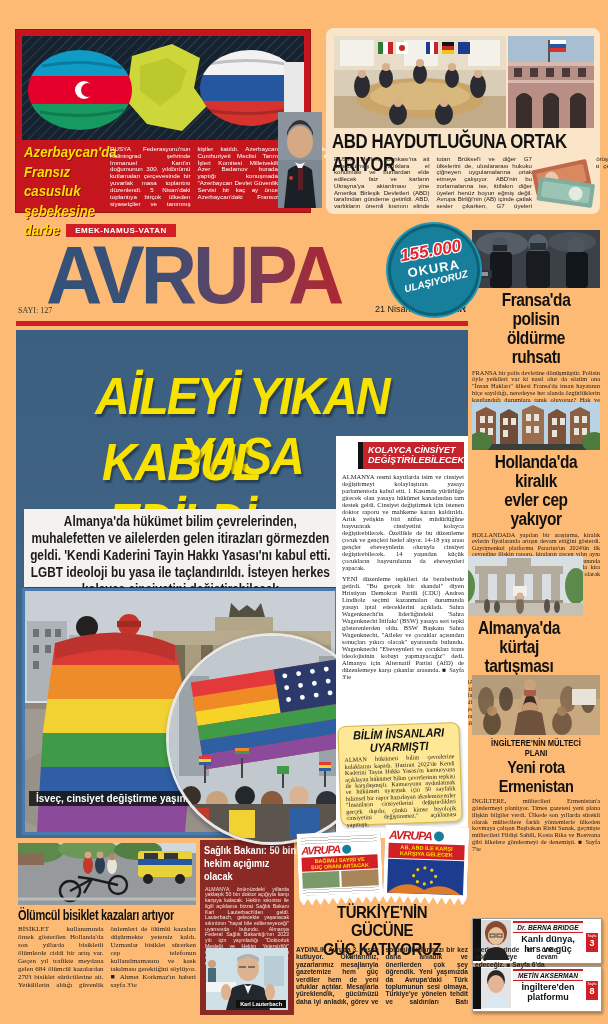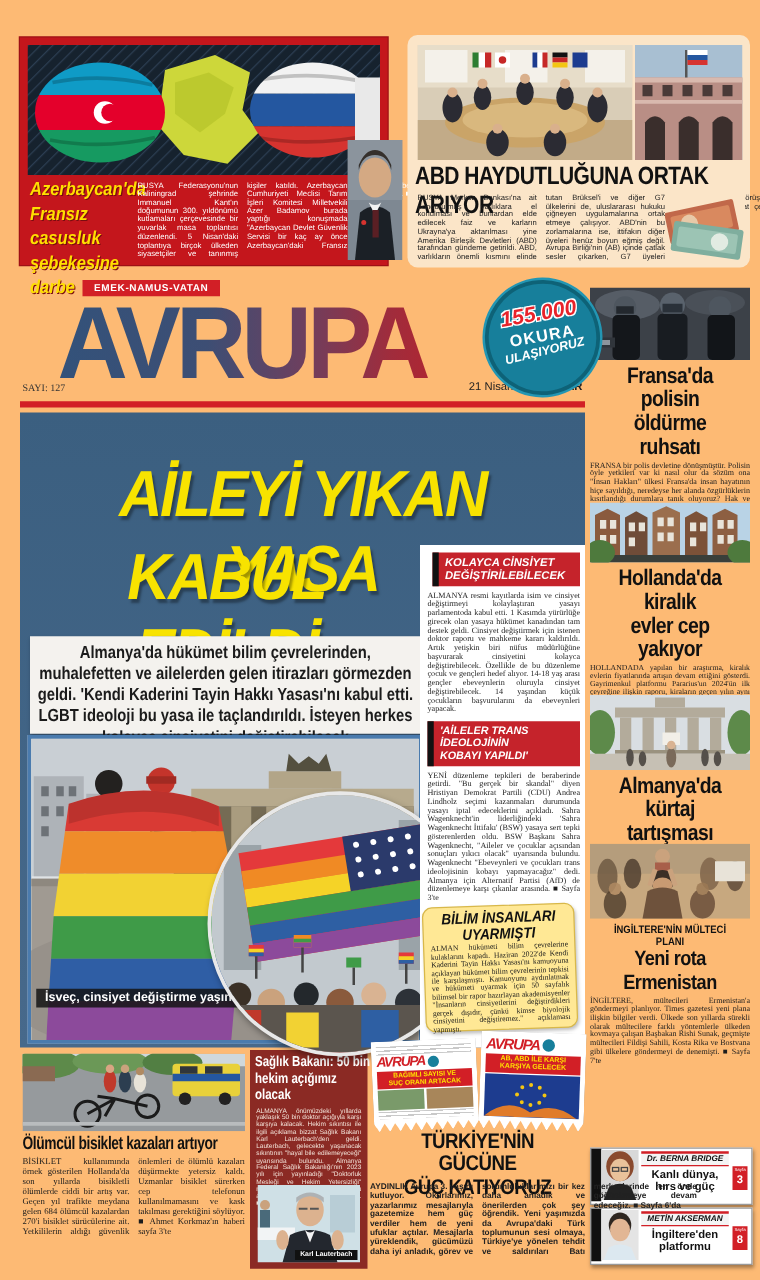--- a/index.html
+++ b/index.html
@@ -335,29 +335,25 @@
           <rect x="10" y="172" width="30" height="30" fill="#c0392b"></rect>
             <rect x="60" y="174" width="26" height="28" fill="#f2d233"></rect>
             <rect x="120" y="172" width="30" height="30" fill="#2e5fa3"></rect>
             <rect x="168" y="174" width="30" height="28" fill="#3f9b48"></rect>
         </g>
       </svg>
     </div>
   </div>
 
   <div class="abs" style="left:336px;top:436px;width:132px;height:402px;background:#fff;z-index:6;">
-    <div style="margin:6px 4px 0 10px;background:#c5232b;border-left:5px solid #111;padding:3px 5px;">
+    <div style="margin:6px 4px 0 22px;background:#c5232b;border-left:5px solid #111;padding:3px 5px;">
       <span class="prel" style="color:#fff;font-size:9px;font-weight:bold;font-style:italic;line-height:1.15;display:block;">KOLAYCA CİNSİYET
 DEĞİŞTİRİLEBİLECEK</span>
     </div>
     <div class="serif prel" style="margin:4px 4px 0 6px;font-size:6.5px;line-height:1.08;">ALMANYA resmi kayıtlarda isim ve cinsiyet değiştirmeyi kolaylaştıran yasayı parlamentoda kabul etti. 1 Kasımda yürürlüğe girecek olan yasaya hükümet kanadından tam destek geldi. Cinsiyet değiştirmek için istenen doktor raporu ve mahkeme kararı kaldırıldı. Artık yetişkin biri nüfus müdürlüğüne başvurarak cinsiyetini kolayca değiştirebilecek. Özellikle de bu düzenleme çocuk ve gençleri hedef alıyor. 14-18 yaş arası gençler ebeveynlerin oluruyla cinsiyet değiştirebilecek. 14 yaşından küçük çocukların başvurularını da ebeveynleri yapacak.</div>
-    <div style="margin:6px 4px 0 6px;background:#c5232b;border-left:5px solid #111;padding:3px 5px;">
-      <span class="prel" style="color:#fff;font-size:8.6px;font-weight:bold;font-style:italic;line-height:1.15;display:block;">'AİLELER TRANS İDEOLOJİNİN
-KOBAYI YAPILDI'</span>
-    </div>
     <div class="serif" style="margin:4px 4px 0 6px;font-size:6.5px;line-height:1.08;">YENİ düzenleme tepkileri de beraberinde getirdi. "Bu gerçek bir skandal" diyen Hristiyan Demokrat Partili (CDU) Andrea Lindholz seçimi kazanmaları durumunda yasayı iptal edeceklerini açıkladı. Sahra Wagenknecht'in liderliğindeki 'Sahra Wagenknecht İttifakı' (BSW) yasaya sert tepki gösterenlerden oldu. BSW Başkanı Sahra Wagenknecht, "Aileler ve çocuklar açısından sonuçları yıkıcı olacak" uyarısında bulundu. Wagenknecht "Ebeveynleri ve çocukları trans ideolojisinin kobayı yapmayacağız" dedi. Almanya için Alternatif Partisi (AfD) de düzenlemeye karşı çıkanlar arasında. ■ Sayfa 3'te</div>
     <div style="position:absolute;left:3px;top:288px;width:122px;height:100px;background:#ffe895;border:1px solid #d8b84a;border-radius:8px;transform:rotate(-2deg);box-shadow:1px 2px 3px rgba(0,0,0,.25);padding:3px 5px;box-sizing:border-box;">
       <div class="prel" style="text-align:center;font-size:12px;font-weight:900;font-style:italic;color:#111;line-height:1.05;transform:scaleX(.9);">BİLİM İNSANLARI
 UYARMIŞTI</div>
       <div class="serif" style="font-size:6.1px;line-height:1.06;margin-top:2px;">ALMAN hükümeti bilim çevrelerine kulaklarını kapadı. Haziran 2022'de Kendi Kaderini Tayin Hakkı Yasası'nı kamuoyuna açıklayan hükümet bilim çevrelerinin tepkisi ile karşılaşmıştı. Kamuoyunu aydınlatmak ve hükümeti uyarmak için 50 sayfalık bilimsel bir rapor hazırlayan akademisyenler "İnsanların cinsiyetlerini değiştirdikleri gerçek dışıdır, çünkü kimse biyolojik cinsiyetini değiştiremez." açıklaması yapmıştı.</div>
     </div>
   </div>
 
   <div class="abs" style="left:472px;top:230px;width:128px;">
     <div style="width:128px;height:58px;">
@@ -426,21 +422,21 @@
         <rect y="42" width="128" height="6" fill="#3a3f3a"></rect>
         <ellipse cx="8" cy="40" rx="12" ry="10" fill="#4e7a3d"></ellipse>
           <ellipse cx="122" cy="40" rx="12" ry="10" fill="#4e7a3d"></ellipse>
       </svg>
     </div>
     <div class="prel" style="margin-top:3px;text-align:center;font-size:18px;font-weight:900;color:#111;line-height:1.05;letter-spacing:-.5px;transform:scaleX(.86);">Hollanda'da kiralık
 evler cep yakıyor</div>
     <div class="serif" style="margin-top:3px;font-size:6.2px;line-height:1.05;">HOLLANDADA yapılan bir araştırma, kiralık evlerin fiyatlarında artışın devam ettiğini gösterdi. Gayrimenkul platformu Pararius'un 2024'ün ilk çeyreğine ilişkin raporu, kiraların geçen yılın aynı dönemine göre ortalama yüzde 8,6 oranında arttığını ortaya koydu. Hollanda, Avrupa'da kira fiyatlarının en yüksek olduğu ülkelerden biri olarak biliniyor. ■ Sayfa 4'te</div>
   </div>
 
-  <div class="abs" style="left:472px;top:556px;width:128px;">
+  <div class="abs" style="left:455px;top:556px;width:128px;">
     <div style="width:128px;height:60px;">
       <svg width="128" height="60" viewBox="0 0 128 60" preserveAspectRatio="none">
         <rect width="128" height="60" fill="#d9dee2"></rect>
         <rect x="20" y="10" width="88" height="8" fill="#b3ab9b"></rect>
         <g fill="#b3ab9b">
             <rect x="24" y="18" width="9" height="26"></rect>
             <rect x="42" y="18" width="9" height="26"></rect>
             <rect x="60" y="18" width="9" height="26"></rect>
             <rect x="78" y="18" width="9" height="26"></rect>
             <rect x="96" y="18" width="9" height="26"></rect>

